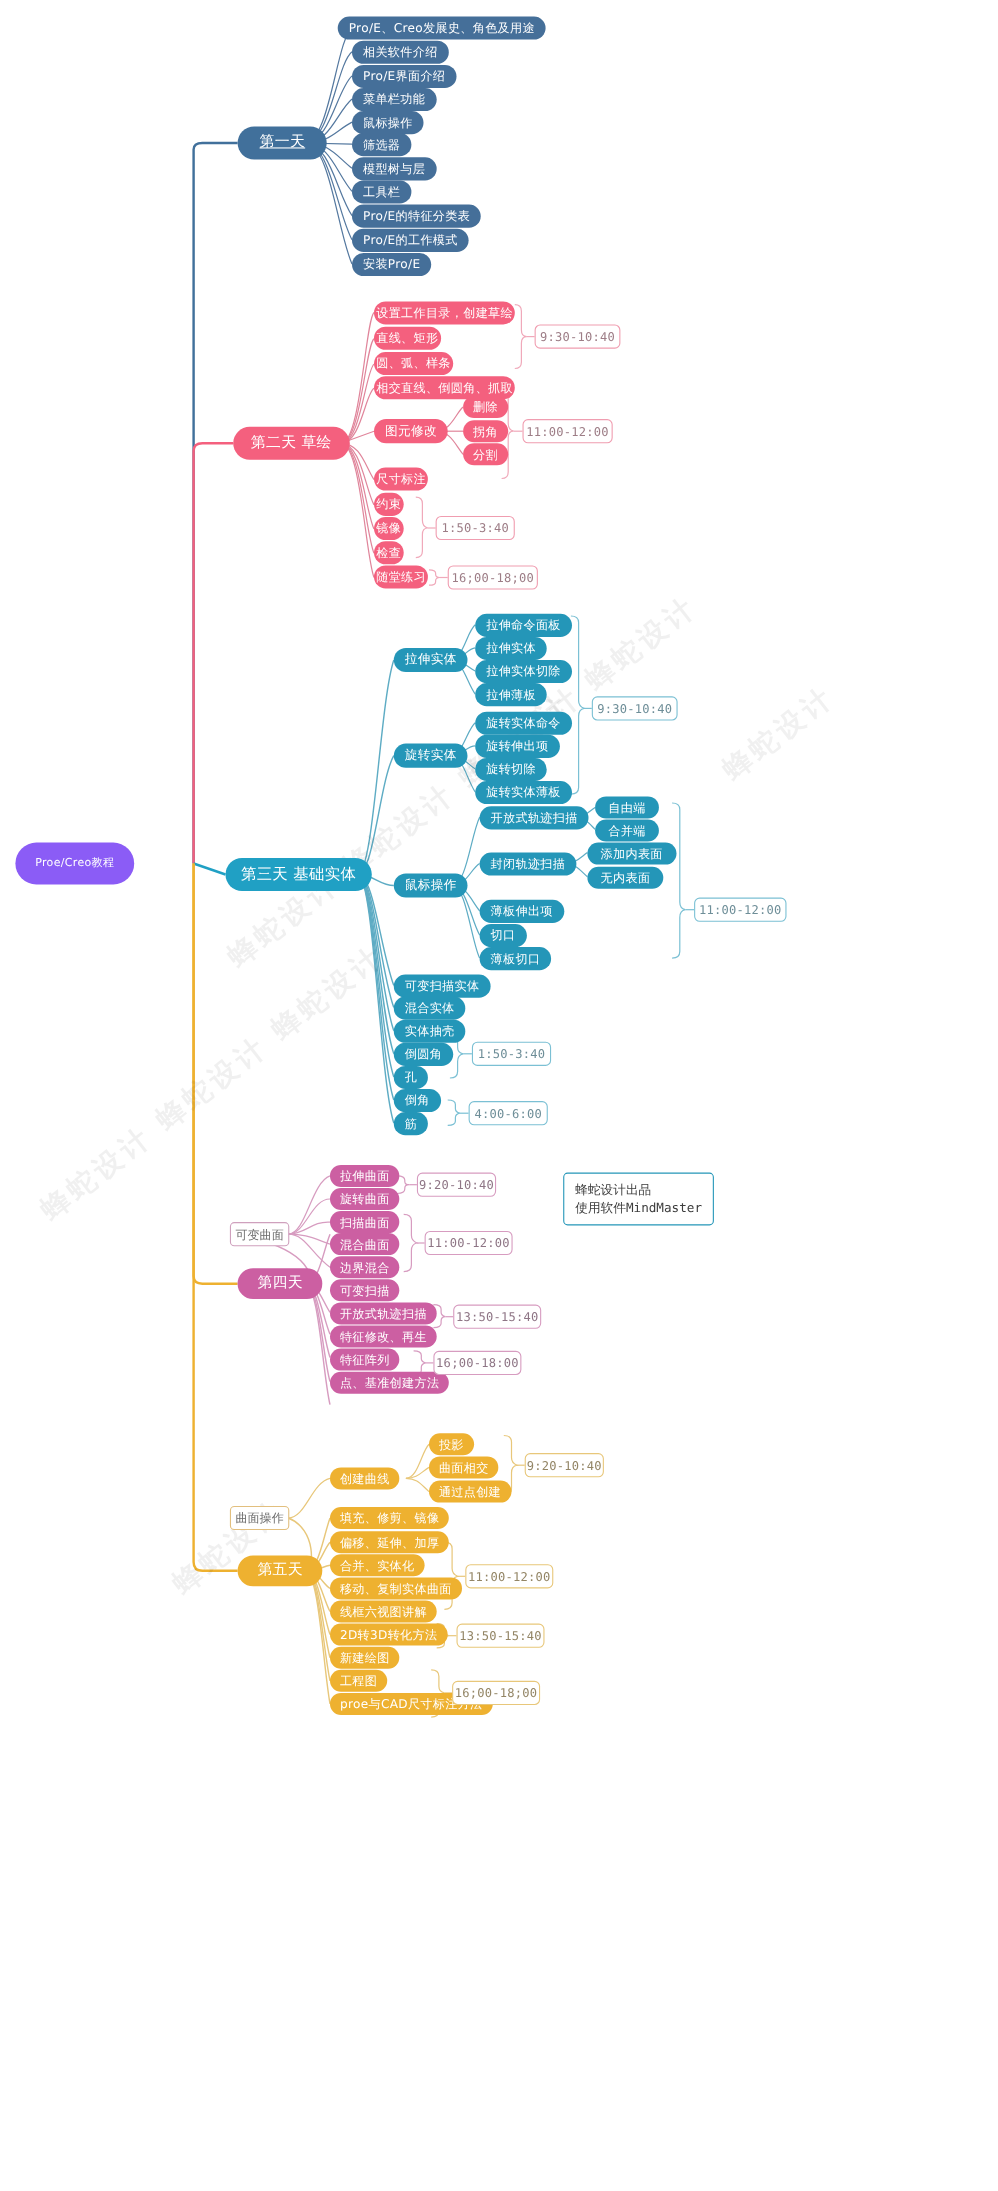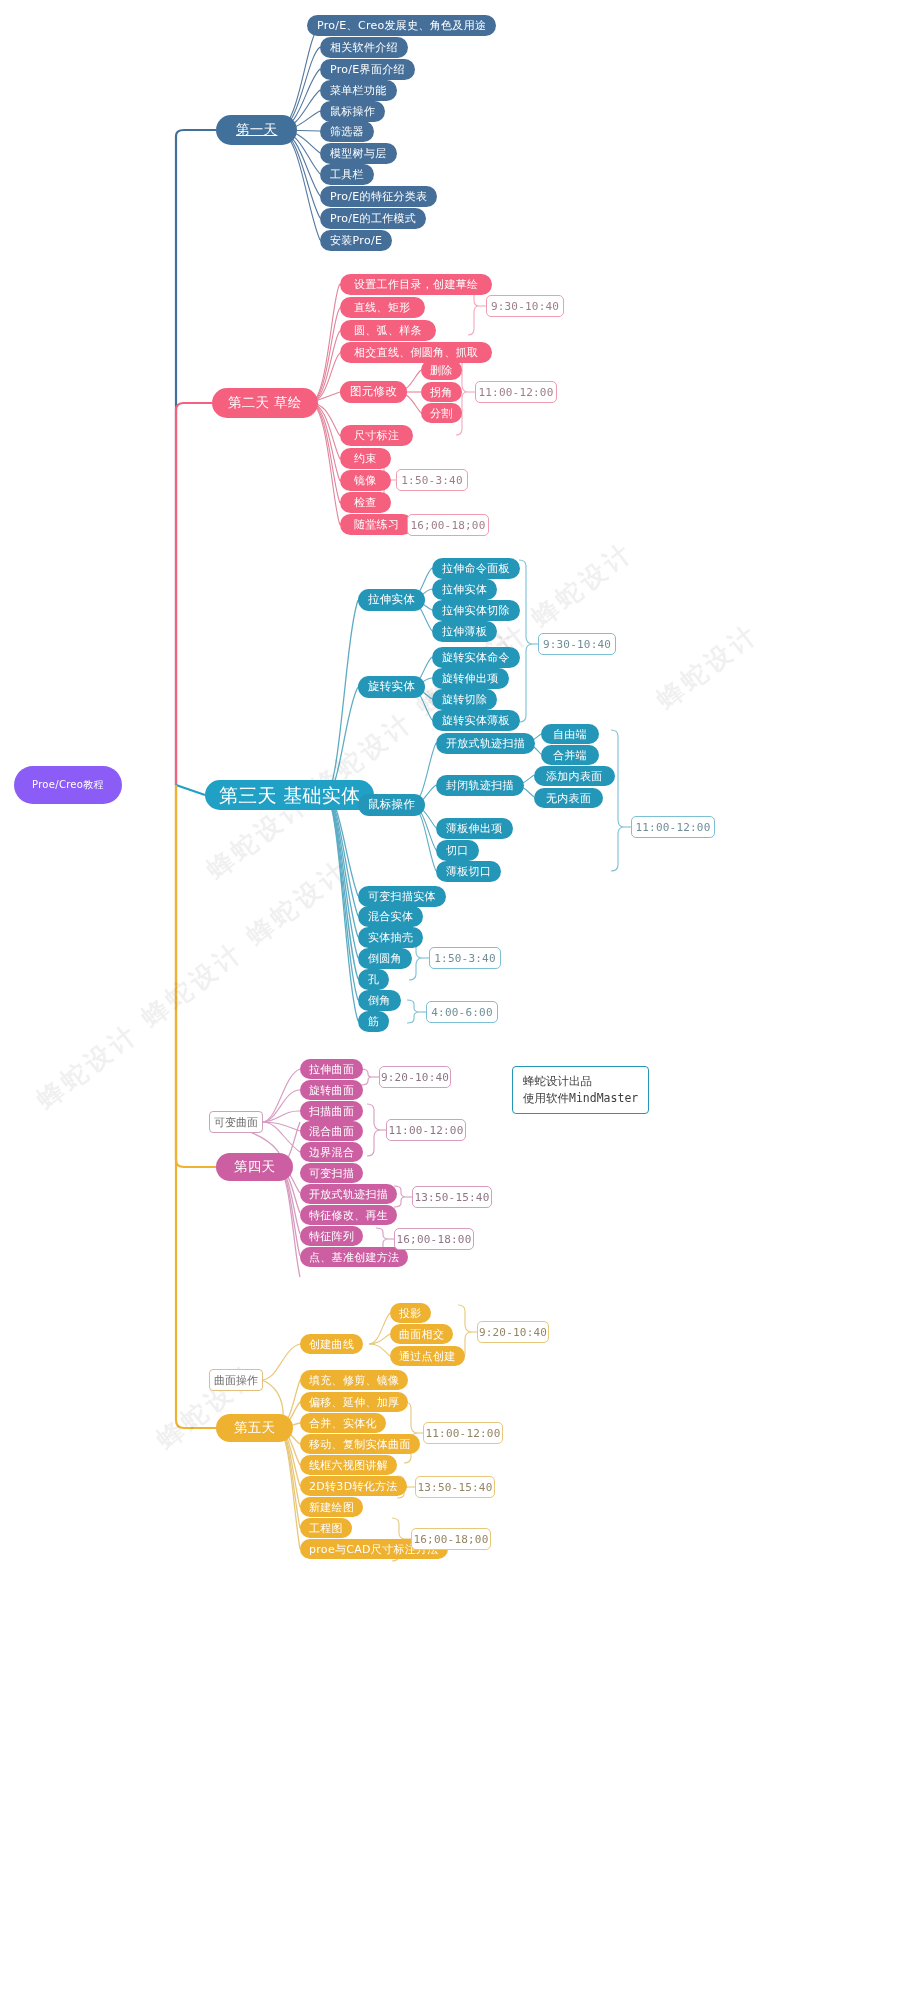--- a/index.html
+++ b/index.html
@@ -37,27 +37,27 @@
     background: #8b5cf6;
     font-size: 10px;
     padding: 16px 18px;
     height: 38px;
     border-radius: 19px;
   }
 
   
   .day1head { background:#41709b; font-size:13.5px; height:30px; padding:0 20px; border-radius:15px;text-decoration:underline;}
   .day2head { background:#f4607e; font-size:13.5px; height:30px; padding:0 16px; border-radius:15px;}
-  .day3head { background:#20a0c4; font-size:19px; height:30px; padding:0 14px; border-radius:15px;}
+  .day3head { background:#20a0c4; font-size:14px; height:30px; padding:0 14px; border-radius:15px;}
   .day4head { background:#cc5fa2; font-size:13.5px; height:28px; padding:12px 18px; border-radius:14px;}
   .day5head { background:#eeb130; font-size:13.5px; height:28px; padding:0 18px; border-radius:14px;}
 
   
   .p-blue  { background:#456f99; font-size:11px; height:21px; padding:0 10px; border-radius:11px;}
-  .p-pink  { background:#f4607e; font-size:11px; height:21px; padding:0 14px; border-radius:11px;}
+  .p-pink  { background:#f4607e; font-size:11px; height:21px; padding:0 2px; border-radius:11px;}
   .p-pink2 { background:#f4607e; font-size:11px; height:20px; padding:0 9px; border-radius:10px;}
   .p-teal  { background:#2496b8; font-size:11px; height:21px; padding:0 10px; border-radius:11px;}
   .p-teal2 { background:#2496b8; font-size:11px; height:20px; padding:0 12px; border-radius:10px;}
   .p-purp  { background:#cc5fa2; font-size:11px; height:20px; padding:0 9px; border-radius:10px;}
   .p-yellow{ background:#eeb130; font-size:11px; height:20px; padding:0 9px; border-radius:10px;}
 
   
   .m-teal { background:#2496b8; font-size:11.5px; height:22px; padding:0 10px; border-radius:11px;}
   .m-pink { background:#f4607e; font-size:11.5px; height:22px; padding:0 10px; border-radius:11px;}
 

